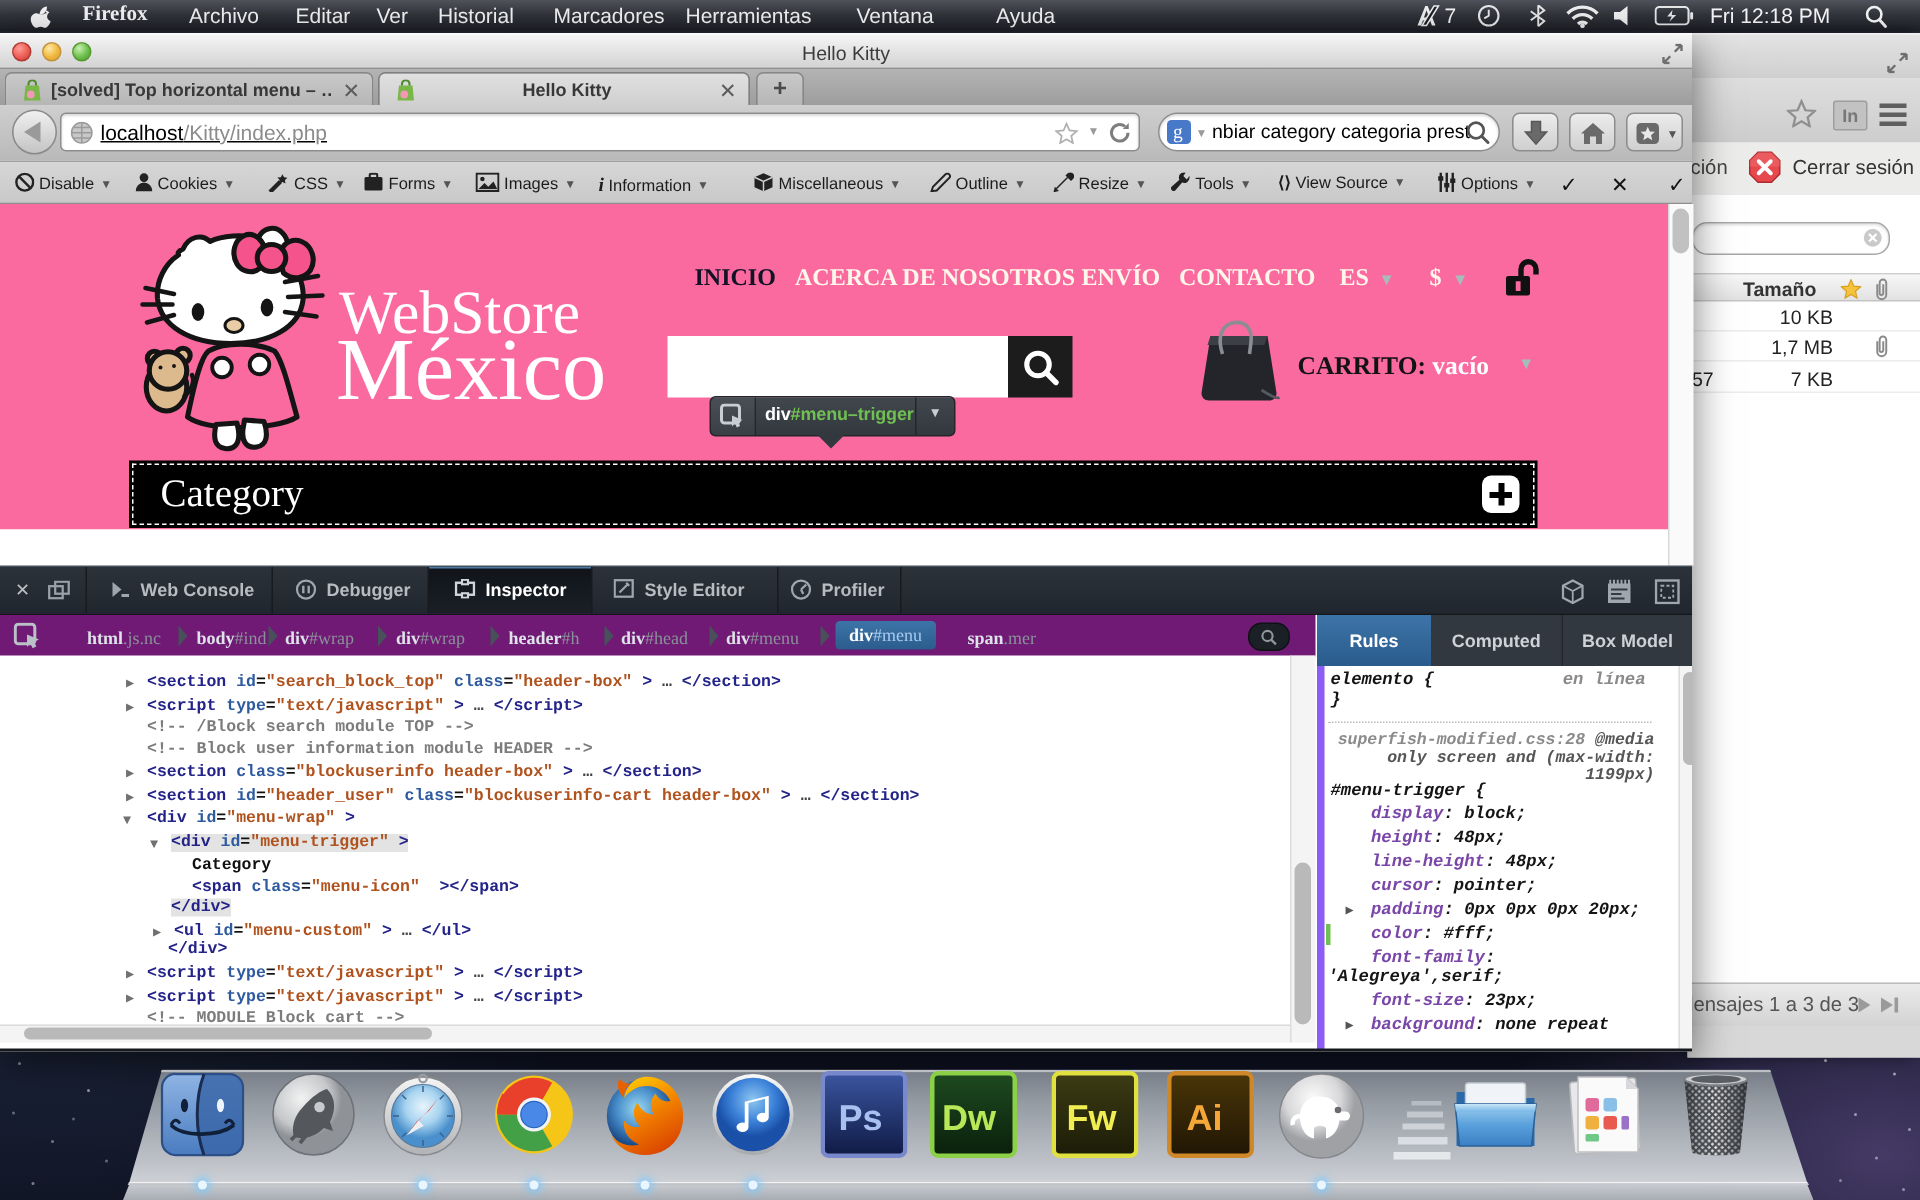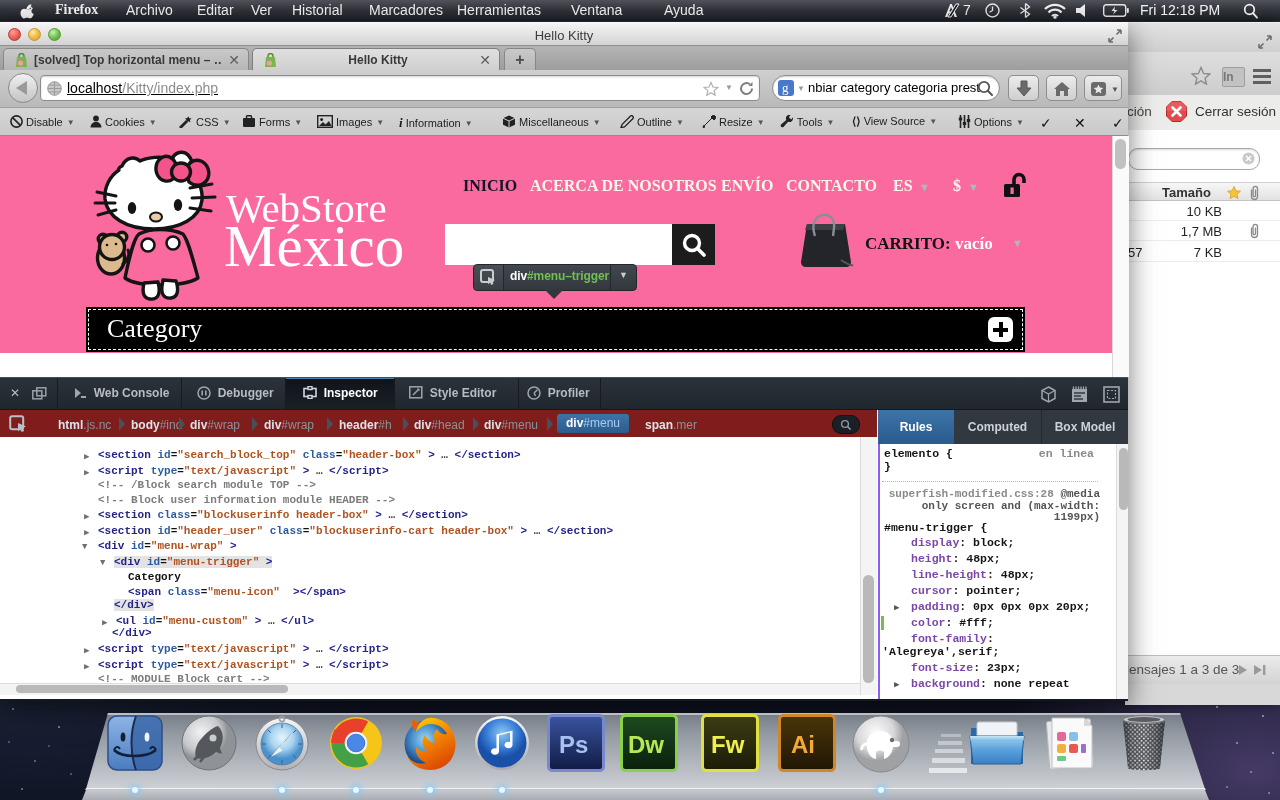--- a/index.html
+++ b/index.html
@@ -28,24 +28,24 @@
 .navbtn{position:absolute;top:5px;height:26px;box-sizing:border-box;background:linear-gradient(180deg,#ececec,#cfcfcf);border:1px solid #8d8d8d;border-radius:5px;}
 #devbar{left:0;top:85px;width:1128px;height:29px;box-sizing:border-box;background:linear-gradient(180deg,#d6d6d6,#c9c9c9);border-bottom:1px solid #8e8e8e;border-top:1px solid #a0a0a0;font-size:11px;color:#1c1c1c;}
 .dv{position:absolute;top:7px;white-space:nowrap;}
 .dv .ar{color:#555;font-size:8px;vertical-align:1px;margin-left:4px;}
 
 #page{left:0;top:114px;width:1112px;height:217px;background:#fb6a9e;}
 #pagewhite{left:0;top:331px;width:1112px;height:24px;background:#fff;}
 #pagescroll{left:1112px;top:114px;width:16px;height:241px;background:#fafafa;border-left:1px solid #d8d8d8;}
 
 #dtbar{left:0;top:355px;width:1128px;height:32px;background:linear-gradient(180deg,#2b323a,#20262d);border-top:1px solid #46505a;}
-#dtcrumb{left:0;top:387px;width:877px;height:28px;background:#7f1d1d;border-top:1px solid #14181d;}
+#dtcrumb{left:0;top:387px;width:877px;height:28px;background:#701a75;border-top:1px solid #14181d;font-family:Liberation Serif, serif;}
 #dtrules-tabs{left:878px;top:387px;width:250px;height:35px;background:#31383f;border-top:1px solid #14181d;}
 #dtmarkup{left:0;top:415px;width:877px;height:263px;overflow:hidden;background:#fff;font-family:"Liberation Mono",monospace;font-size:12px;}
-#dtrules{left:878px;top:422px;width:250px;height:256px;overflow:hidden;border-left:2px solid #8b5cf6;box-sizing:border-box;background:#fff;font-family:"Liberation Mono",monospace;font-size:12px;}
+#dtrules{left:878px;top:422px;width:250px;height:256px;overflow:hidden;border-left:5px solid #8b5cf6;box-sizing:border-box;background:#fff;font-family:"Liberation Mono",monospace;font-size:12px;font-style:italic;}
 .dtt{position:absolute;top:8px;font-size:12px;font-weight:bold;color:#b6bcc2;white-space:nowrap;}
 .crumb{position:absolute;top:8px;font-size:12px;color:#d4dade;}
 .crumb b{color:#dde3e8;}
 .crumb .dim{color:#8a9299;font-weight:normal;}
 .csep{position:absolute;top:7px;width:0;height:0;border-top:7px solid transparent;border-bottom:7px solid transparent;border-left:6px solid #48515a;}
 #mkcode{position:absolute;left:0;top:0;width:860px;height:246px;font-family:"Liberation Mono",monospace;font-size:11px;}
 .ml{position:absolute;white-space:pre;font-weight:bold;color:#111;}
 .tg{color:#23238a;}
 .at{color:#2e5b9f;}
 .vl{color:#b0521e;}
@@ -124,21 +124,21 @@
         <g stroke="#6e6e6e" stroke-width="1.6">
           <path d="M8.5 5.5 13 1M13 1v4M13 1H9" fill="none"></path>
           <path d="M5.5 8.5 1 13M1 13V9M1 13h4" fill="none"></path>
         </g>
       </svg>
   </div>
   <div class="abs" style="left:0;top:30px;width:155px;height:43px;background:linear-gradient(180deg,#dedede,#cdcdcd);">
     <svg class="abs" style="left:66px;top:14px;" width="20" height="19" viewBox="0 0 20 19">
         <path d="M10 1.5 12.6 7.5l6.2.5-4.7 4.2 1.4 6-5.5-3.3-5.5 3.3 1.4-6L1.2 8l6.2-.5z" fill="none" stroke="#8f8f8f" stroke-width="1.5"></path>
       </svg>
-    <div class="abs" style="left:97px;top:15px;width:21px;height:18px;background:#c2c2c2;border:1px solid #9e9e9e;border-radius:2px;color:#777;font-size:12px;font-weight:bold;text-align:left;line-height:18px;">In</div>
+    <div class="abs" style="left:97px;top:15px;width:21px;height:18px;background:#c2c2c2;border:1px solid #9e9e9e;border-radius:2px;color:#777;font-size:12px;font-weight:bold;text-align:center;line-height:18px;">In</div>
     <div class="abs" style="left:128px;top:17px;width:18px;height:3px;background:#5f5f5f;box-shadow:0 6px 0 #5f5f5f,0 12px 0 #5f5f5f;"></div>
   </div>
   <div class="abs" style="left:0;top:73px;width:155px;height:35px;background:#ececea;">
     <span class="abs" style="left:2px;top:9px;font-size:13.5px;color:#444;">ción</span>
     <svg class="abs" style="left:40px;top:5px;" width="23" height="23" viewBox="0 0 23 23">
         <path d="M7 1.5h9L21.5 7v9L16 21.5H7L1.5 16V7z" fill="#e5484d" stroke="#b02a2f" stroke-width="1"></path>
         <path d="M7 1.5h9L21.5 7v4H1.5V7z" fill="#ee6a6e" opacity="0.55"></path>
         <path d="M7.5 7.5 15.5 15.5M15.5 7.5 7.5 15.5" stroke="#fff" stroke-width="2.6" stroke-linecap="round"></path>
       </svg>
     <span class="abs" style="left:70px;top:9px;font-size:13.5px;color:#333;">Cerrar sesión</span>

